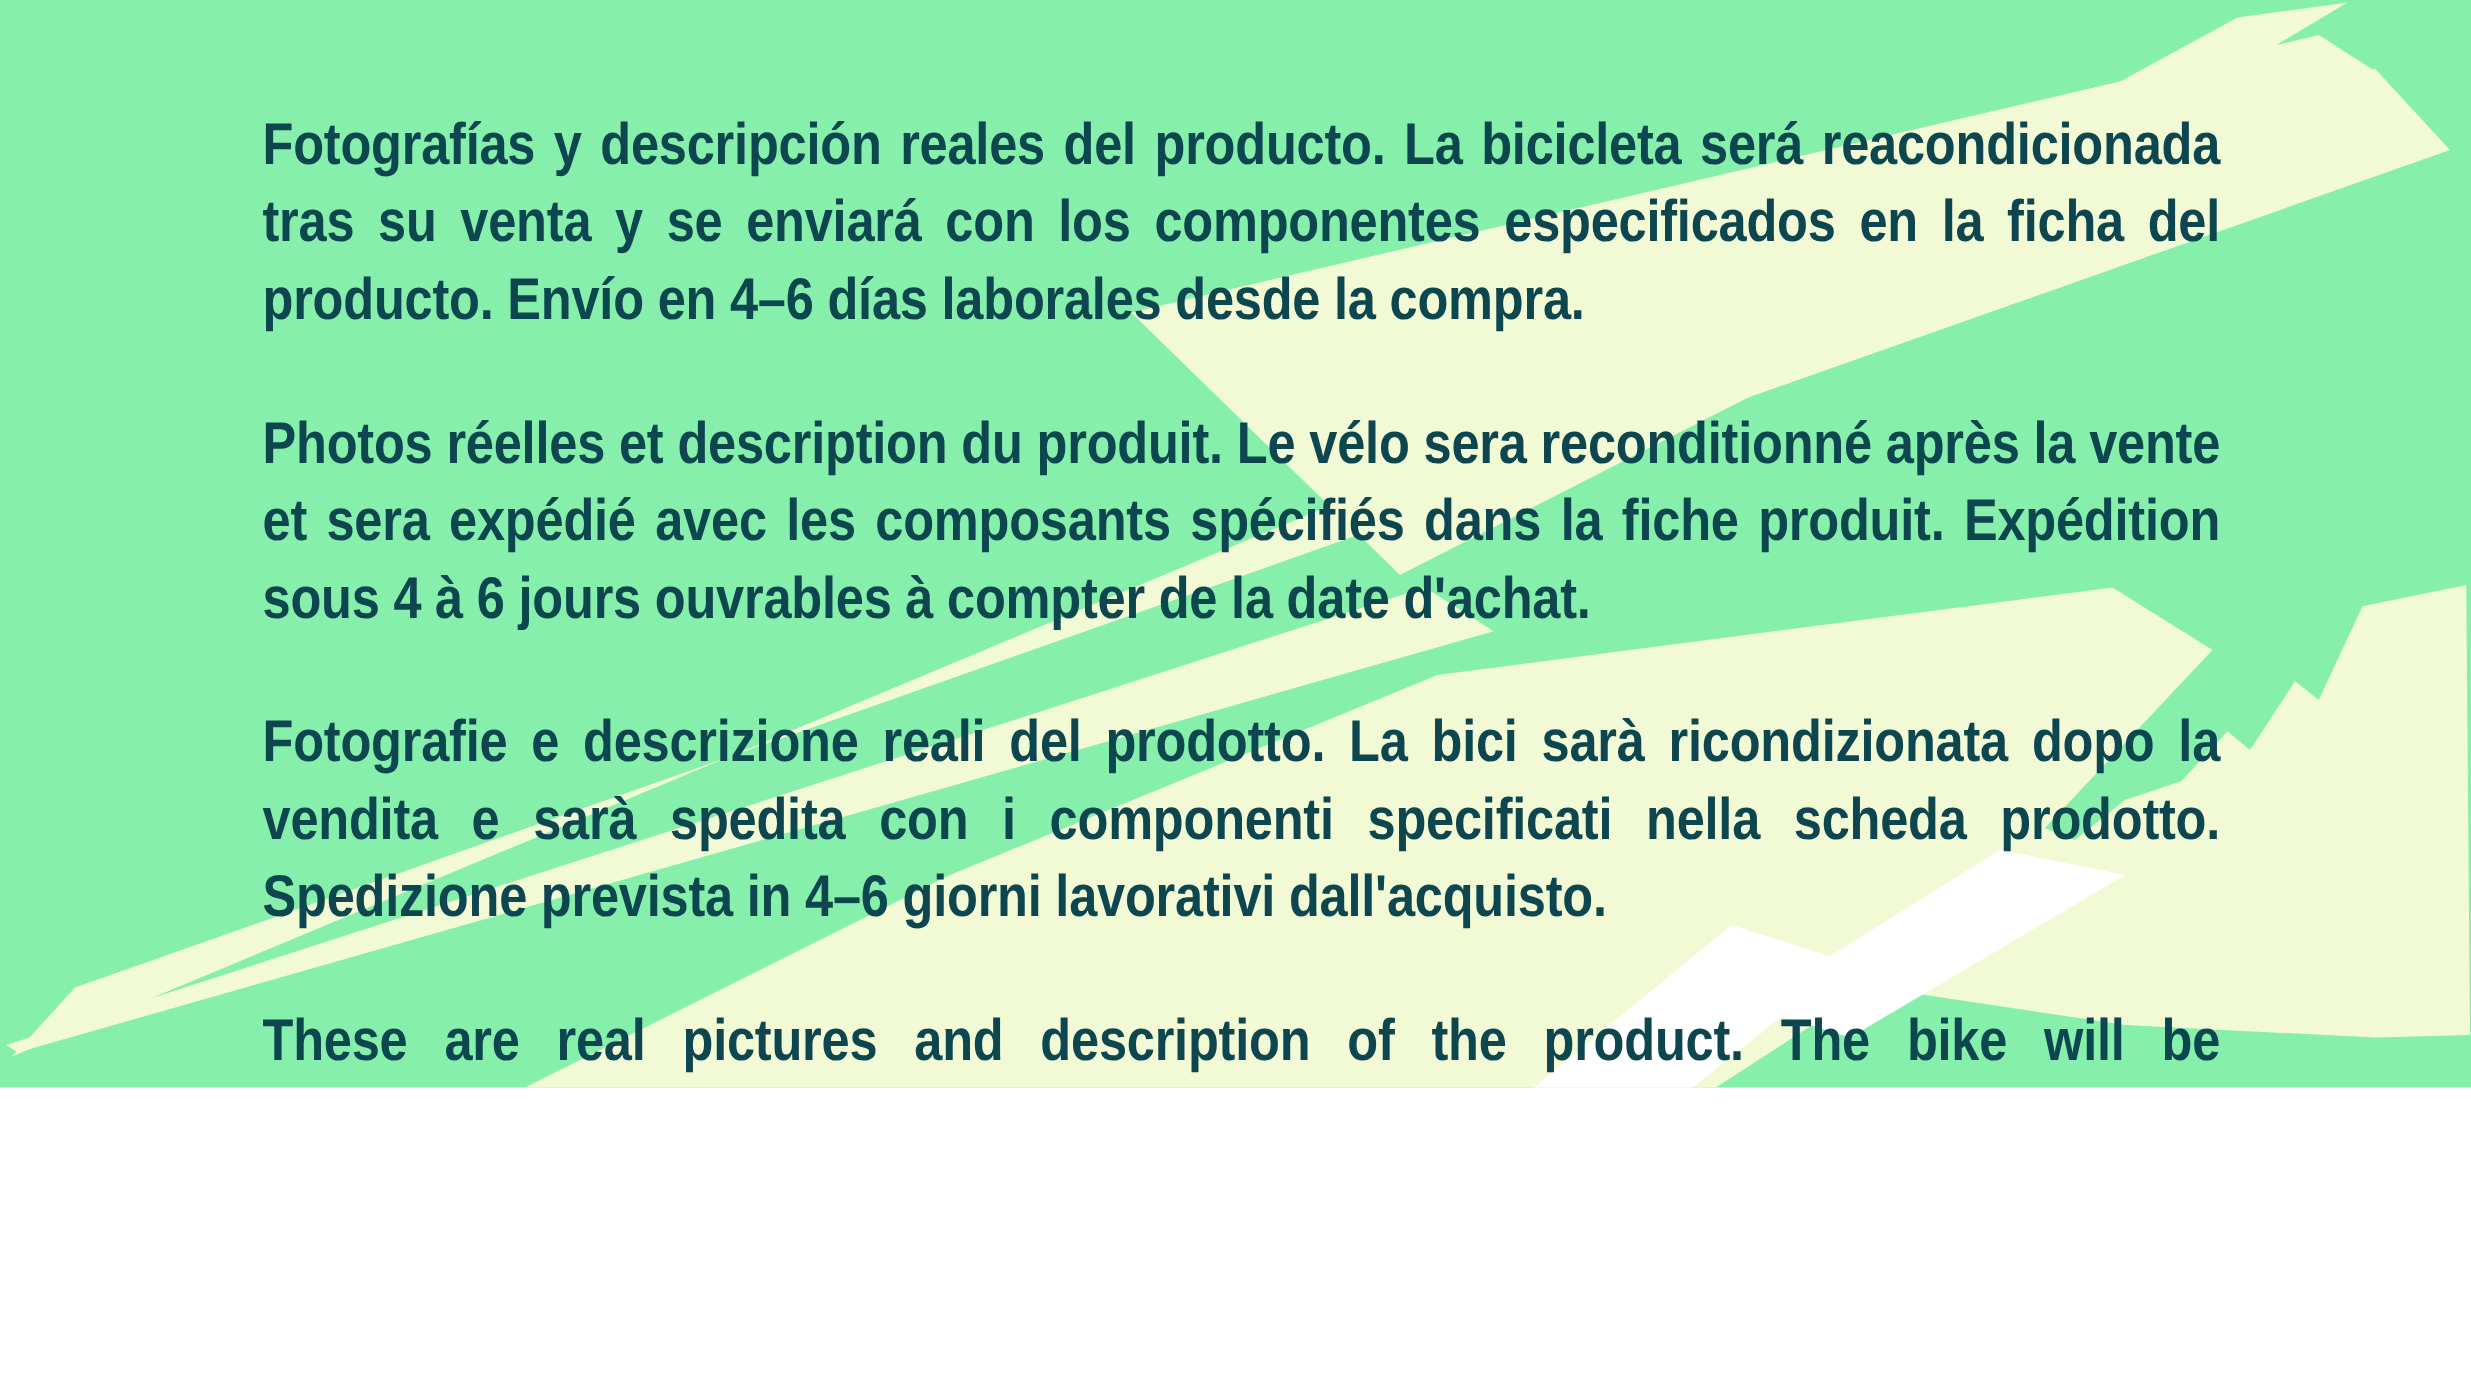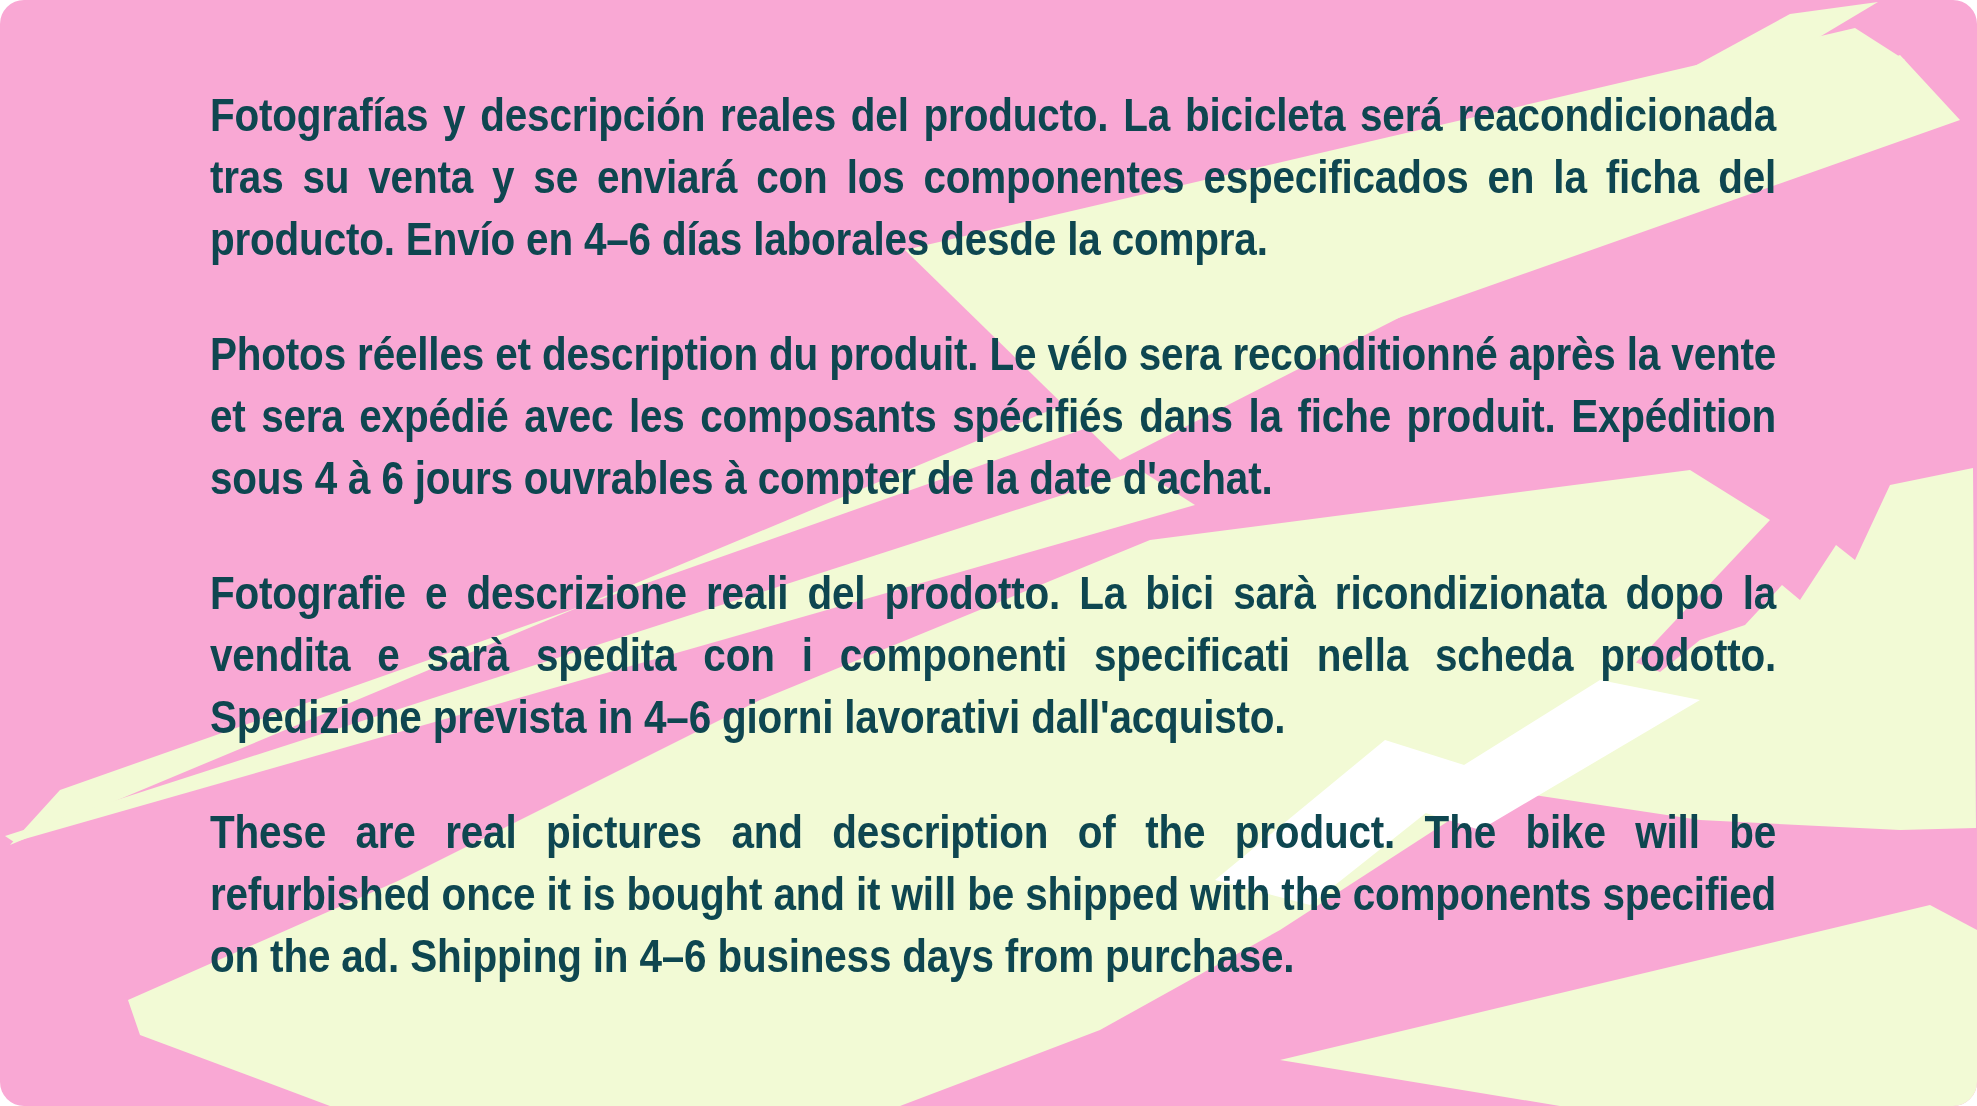--- a/index.html
+++ b/index.html
@@ -11,24 +11,23 @@
     height: 1106px;
     background: #ffffff;
     font-family: "Liberation Sans", sans-serif;
     overflow: hidden;
     position: relative;
   }
 
   #canvas {
     position: relative;
     width: 1977px;
-    height: 1106px;
-    background: #f9a8d4;
+    height: 870px;
+    background: #86efac;
     overflow: hidden;
-    border-radius: 24px;
   }
 
   
   #bg-art {
     position: absolute;
     left: 0;
     top: 0;
     width: 1977px;
     height: 1106px;
     z-index: 0;

